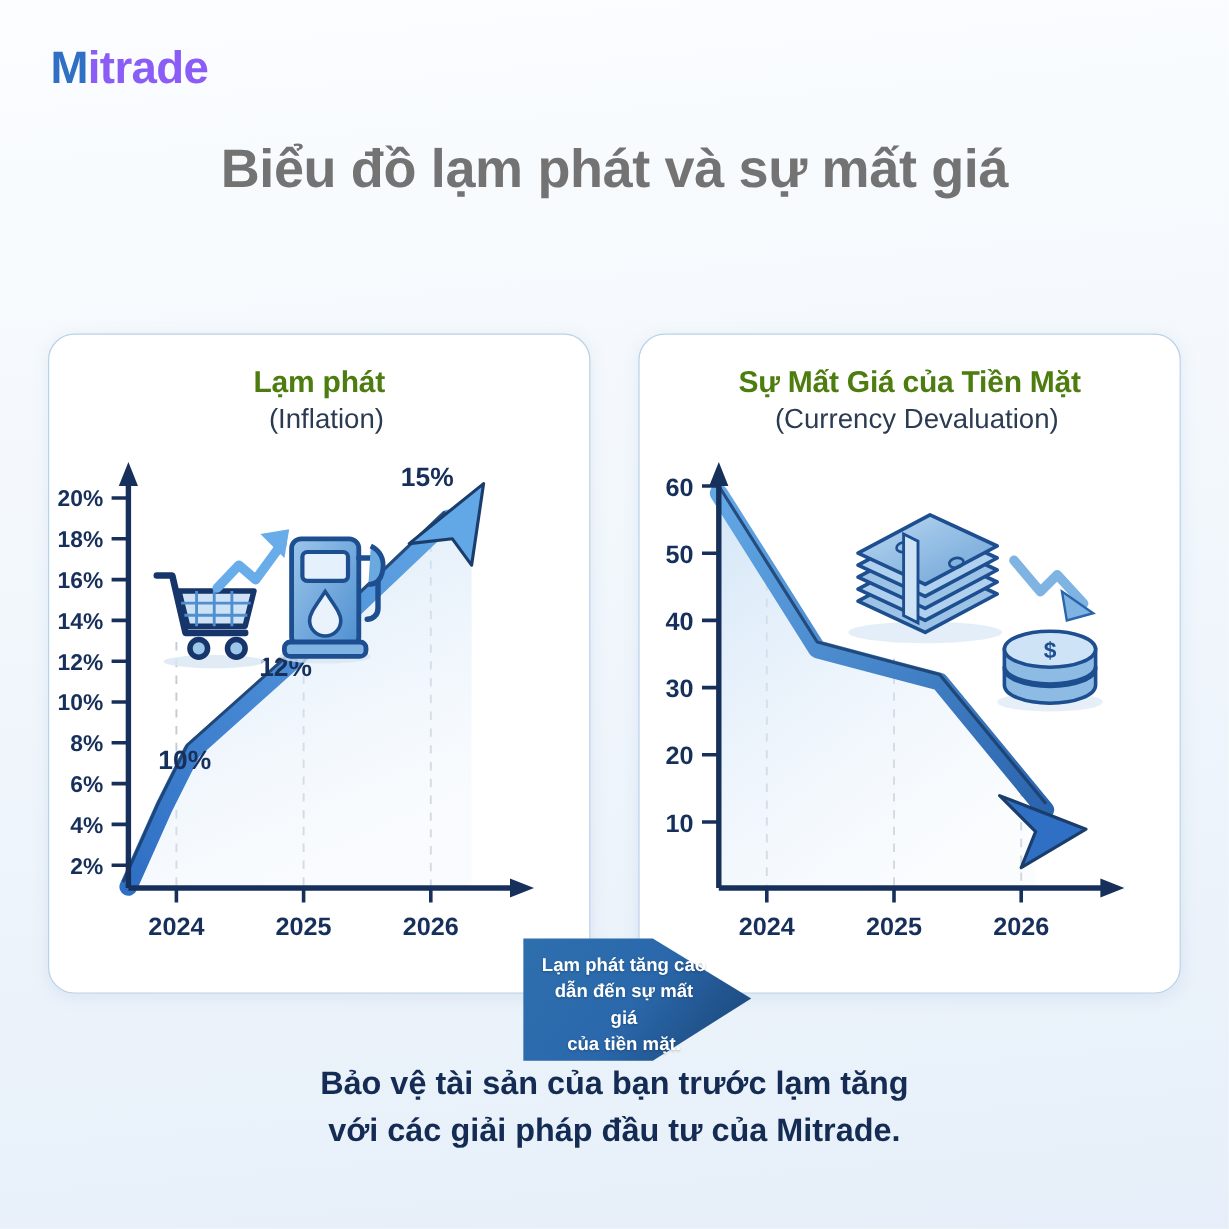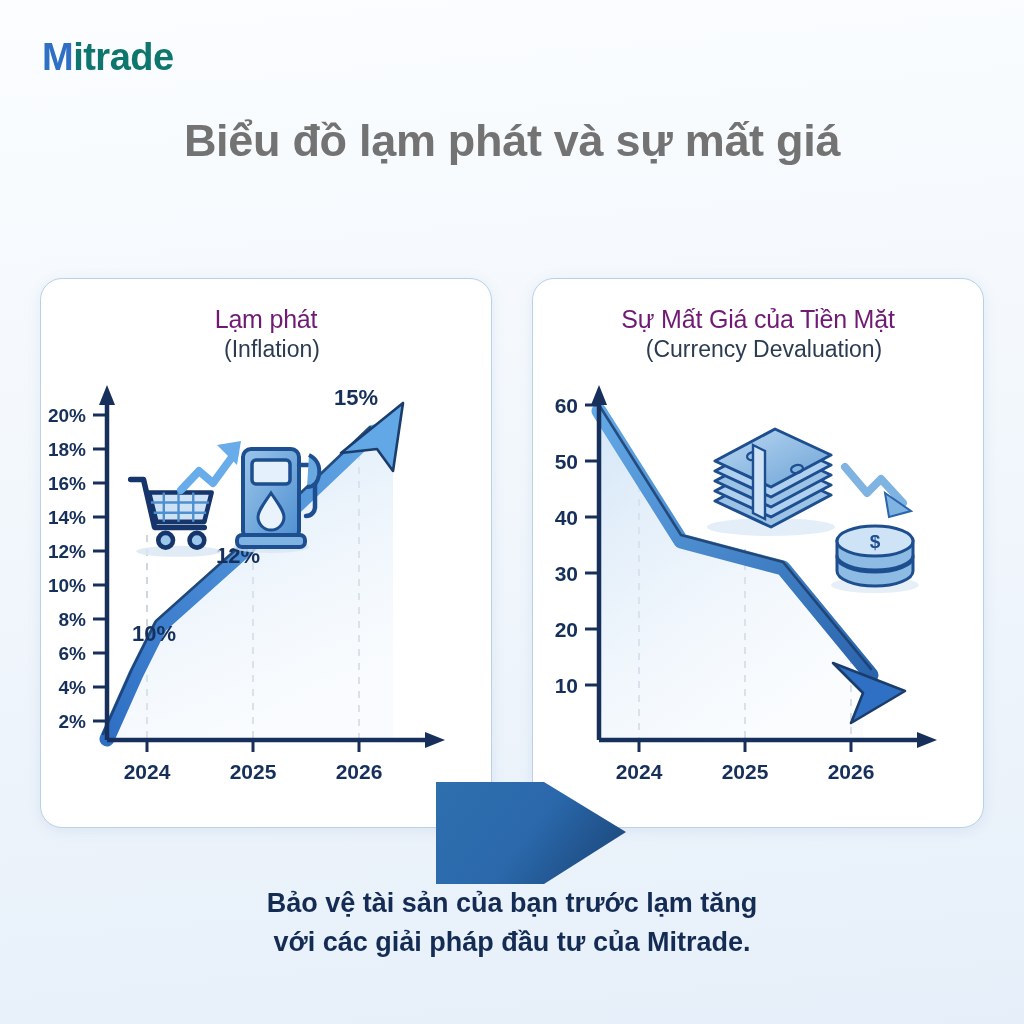--- a/index.html
+++ b/index.html
@@ -11,21 +11,21 @@
     overflow: hidden;
   }
 
   
   .logo {
     position:absolute; left:42px; top:38px;
     font-size:38px; font-weight:700; letter-spacing:-0.5px;
     line-height:1;
   }
   .logo .m { color:#2f6fc4; }
-  .logo .rest { color:#0f766e; }
+  .logo .rest { color:#8b5cf6; }
 
   
   .title {
     position:absolute; left:0; right:0; top:112px;
     text-align:center;
     color:#737373;
     font-size:45px; font-weight:700; line-height:1.28;
     letter-spacing:-0.3px;
     padding:0 50px;
   }
@@ -37,21 +37,21 @@
     background:#ffffff;
     border:1.5px solid #b9d2e8;
     border-radius:22px;
     box-shadow:0 2px 14px rgba(60,110,170,.10);
     overflow:hidden;
   }
   .panel.left { left:0; }
   .panel.right { left:492px; }
 
   .panel-head { position:absolute; left:0; right:0; top:26px; text-align:center; }
-  .panel-title { color:#701a75; font-size:25px; font-weight:400; letter-spacing:-0.2px; }
+  .panel-title { color:#4d7c0f; font-size:25px; font-weight:700; letter-spacing:-0.2px; }
   .panel-sub { color:#2b3b52; font-size:23px; font-weight:400; margin-top:2px;padding-left:12px; }
 
   .chart-area { position:absolute; left:0; top:96px; width:452px; height:454px; }
   .chart-svg { display:block; width:452px; height:454px; }
 
   
   .arrow-banner {
     position:absolute; left:396px; top:466px; width:196px; height:176px;
     z-index:6;
   }
@@ -309,20 +309,25 @@
     <svg width="196" height="176" viewBox="0 0 196 176">
       <defs>
         <linearGradient id="bannerGrad" x1="0" y1="0" x2="1" y2="0.4">
           <stop offset="0%" stop-color="#2e6fae"></stop>
           <stop offset="60%" stop-color="#2a68ab"></stop>
           <stop offset="100%" stop-color="#1f4f86"></stop>
         </linearGradient>
       </defs>
       <path d="M0,38 L108,38 L190,88 L108,140 L0,140 Z" fill="url(#bannerGrad)"></path>
     </svg>
+    <div class="arrow-text">
+      <div>Lạm phát tăng cao</div>
+      <div>dẫn đến sự mất giá</div>
+      <div>của tiền mặt.</div>
+    </div>
   </div>
 
 </div>
 
 <div class="footer">
   <div>Bảo vệ tài sản của bạn trước lạm tăng</div>
   <div>với các giải pháp đầu tư của Mitrade.</div>
 </div>
 
 </body></html>

